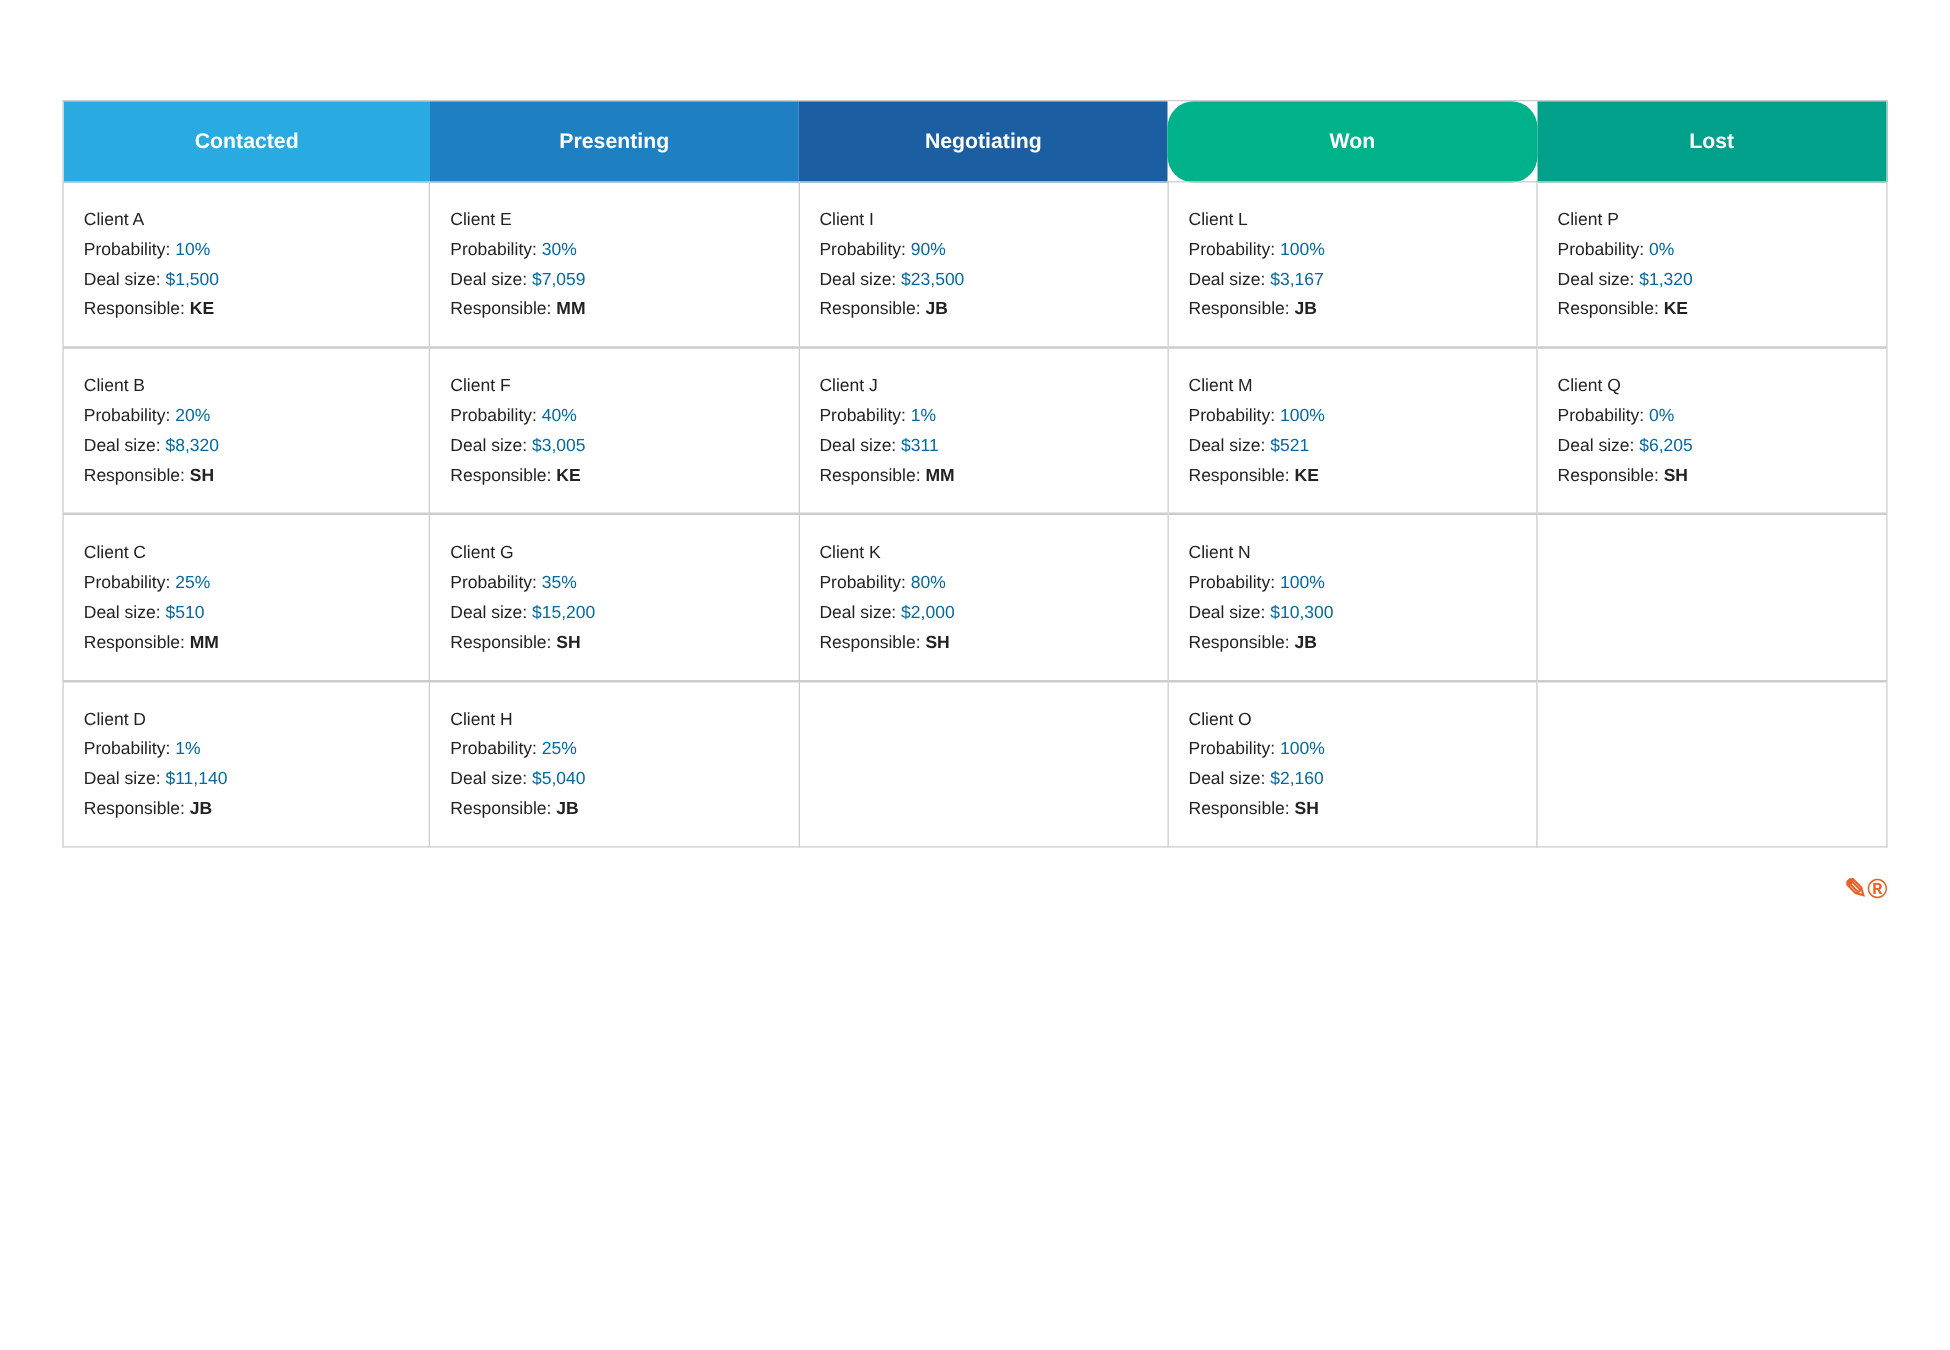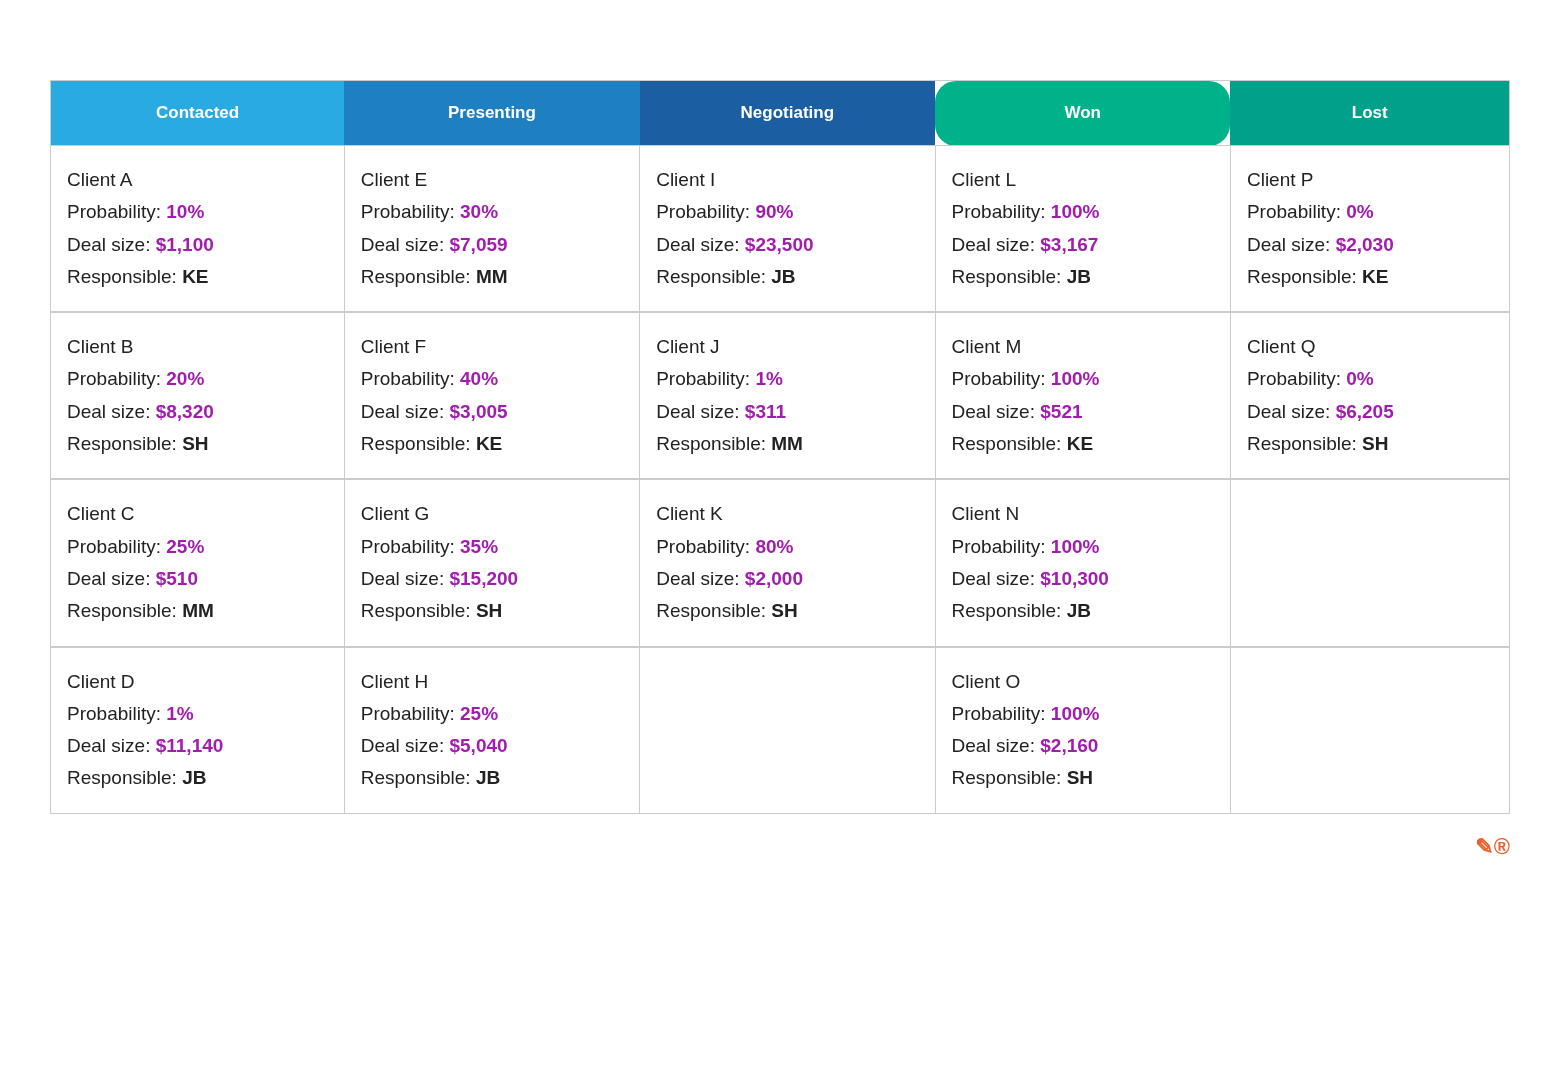--- a/index.html
+++ b/index.html
@@ -33,24 +33,24 @@
     }
     .col-contacted { background-color: #29abe2; }
     .col-presenting { background-color: #1e7fc1; }
     .col-negotiating { background-color: #1b5ea1; }
     .col-won { background-color: #00b28a; border-radius: 21px; }
     .col-lost { background-color: #00a08a; }
     .pipeline-table td {
       padding: 18px 16px;
       vertical-align: top;
       border: 1px solid #ccc;
-      font-size: 19px;
+      font-size: 14px;
       line-height: 1.7;
     }
-    .highlight { font-weight: bold; color: #a21caf; }
+    .highlight { font-weight: normal; color: #0369a1; }
     .row-divider td {
       border-top: 2px solid #ccc;
       margin-left: 20px;
     }
     .logo {
       text-align: right;
       margin-top: 20px;
       color: #e8612a;
       font-size: 22px;
       font-weight: bold;
@@ -67,25 +67,25 @@
     <tr id="header-row">
     <th class="col-contacted">Contacted</th>
         <th class="col-presenting">Presenting</th>
         <th class="col-negotiating">Negotiating</th>
         <th class="col-won">Won</th>
         <th class="col-lost">Lost</th>
       </tr>
   </thead>
   <tbody id="table-body">
   <tr>
-        <td><span>Client A</span><br><span>Probability: </span><span class="highlight">10%</span><br><span>Deal size: </span><span class="highlight">$1,100</span><br><span>Responsible: </span><span style="font-weight:bold">KE</span></td>
+        <td><span>Client A</span><br><span>Probability: </span><span class="highlight">10%</span><br><span>Deal size: </span><span class="highlight">$1,500</span><br><span>Responsible: </span><span style="font-weight:bold">KE</span></td>
         <td><span>Client E</span><br><span>Probability: </span><span class="highlight">30%</span><br><span>Deal size: </span><span class="highlight">$7,059</span><br><span>Responsible: </span><span style="font-weight:bold">MM</span></td>
         <td><span>Client I</span><br><span>Probability: </span><span class="highlight">90%</span><br><span>Deal size: </span><span class="highlight">$23,500</span><br><span>Responsible: </span><span style="font-weight:bold">JB</span></td>
         <td><span>Client L</span><br><span>Probability: </span><span class="highlight">100%</span><br><span>Deal size: </span><span class="highlight">$3,167</span><br><span>Responsible: </span><span style="font-weight:bold">JB</span></td>
-        <td><span>Client P</span><br><span>Probability: </span><span class="highlight">0%</span><br><span>Deal size: </span><span class="highlight">$2,030</span><br><span>Responsible: </span><span style="font-weight:bold">KE</span></td>
+        <td><span>Client P</span><br><span>Probability: </span><span class="highlight">0%</span><br><span>Deal size: </span><span class="highlight">$1,320</span><br><span>Responsible: </span><span style="font-weight:bold">KE</span></td>
       </tr>
       <tr class="row-divider">
         <td><span>Client B</span><br><span>Probability: </span><span class="highlight">20%</span><br><span>Deal size: </span><span class="highlight">$8,320</span><br><span>Responsible: </span><span style="font-weight:bold">SH</span></td>
         <td><span>Client F</span><br><span>Probability: </span><span class="highlight">40%</span><br><span>Deal size: </span><span class="highlight">$3,005</span><br><span>Responsible: </span><span style="font-weight:bold">KE</span></td>
         <td><span>Client J</span><br><span>Probability: </span><span class="highlight">1%</span><br><span>Deal size: </span><span class="highlight">$311</span><br><span>Responsible: </span><span style="font-weight:bold">MM</span></td>
         <td><span>Client M</span><br><span>Probability: </span><span class="highlight">100%</span><br><span>Deal size: </span><span class="highlight">$521</span><br><span>Responsible: </span><span style="font-weight:bold">KE</span></td>
         <td><span>Client Q</span><br><span>Probability: </span><span class="highlight">0%</span><br><span>Deal size: </span><span class="highlight">$6,205</span><br><span>Responsible: </span><span style="font-weight:bold">SH</span></td>
       </tr>
       <tr class="row-divider">
         <td><span>Client C</span><br><span>Probability: </span><span class="highlight">25%</span><br><span>Deal size: </span><span class="highlight">$510</span><br><span>Responsible: </span><span style="font-weight:bold">MM</span></td>

